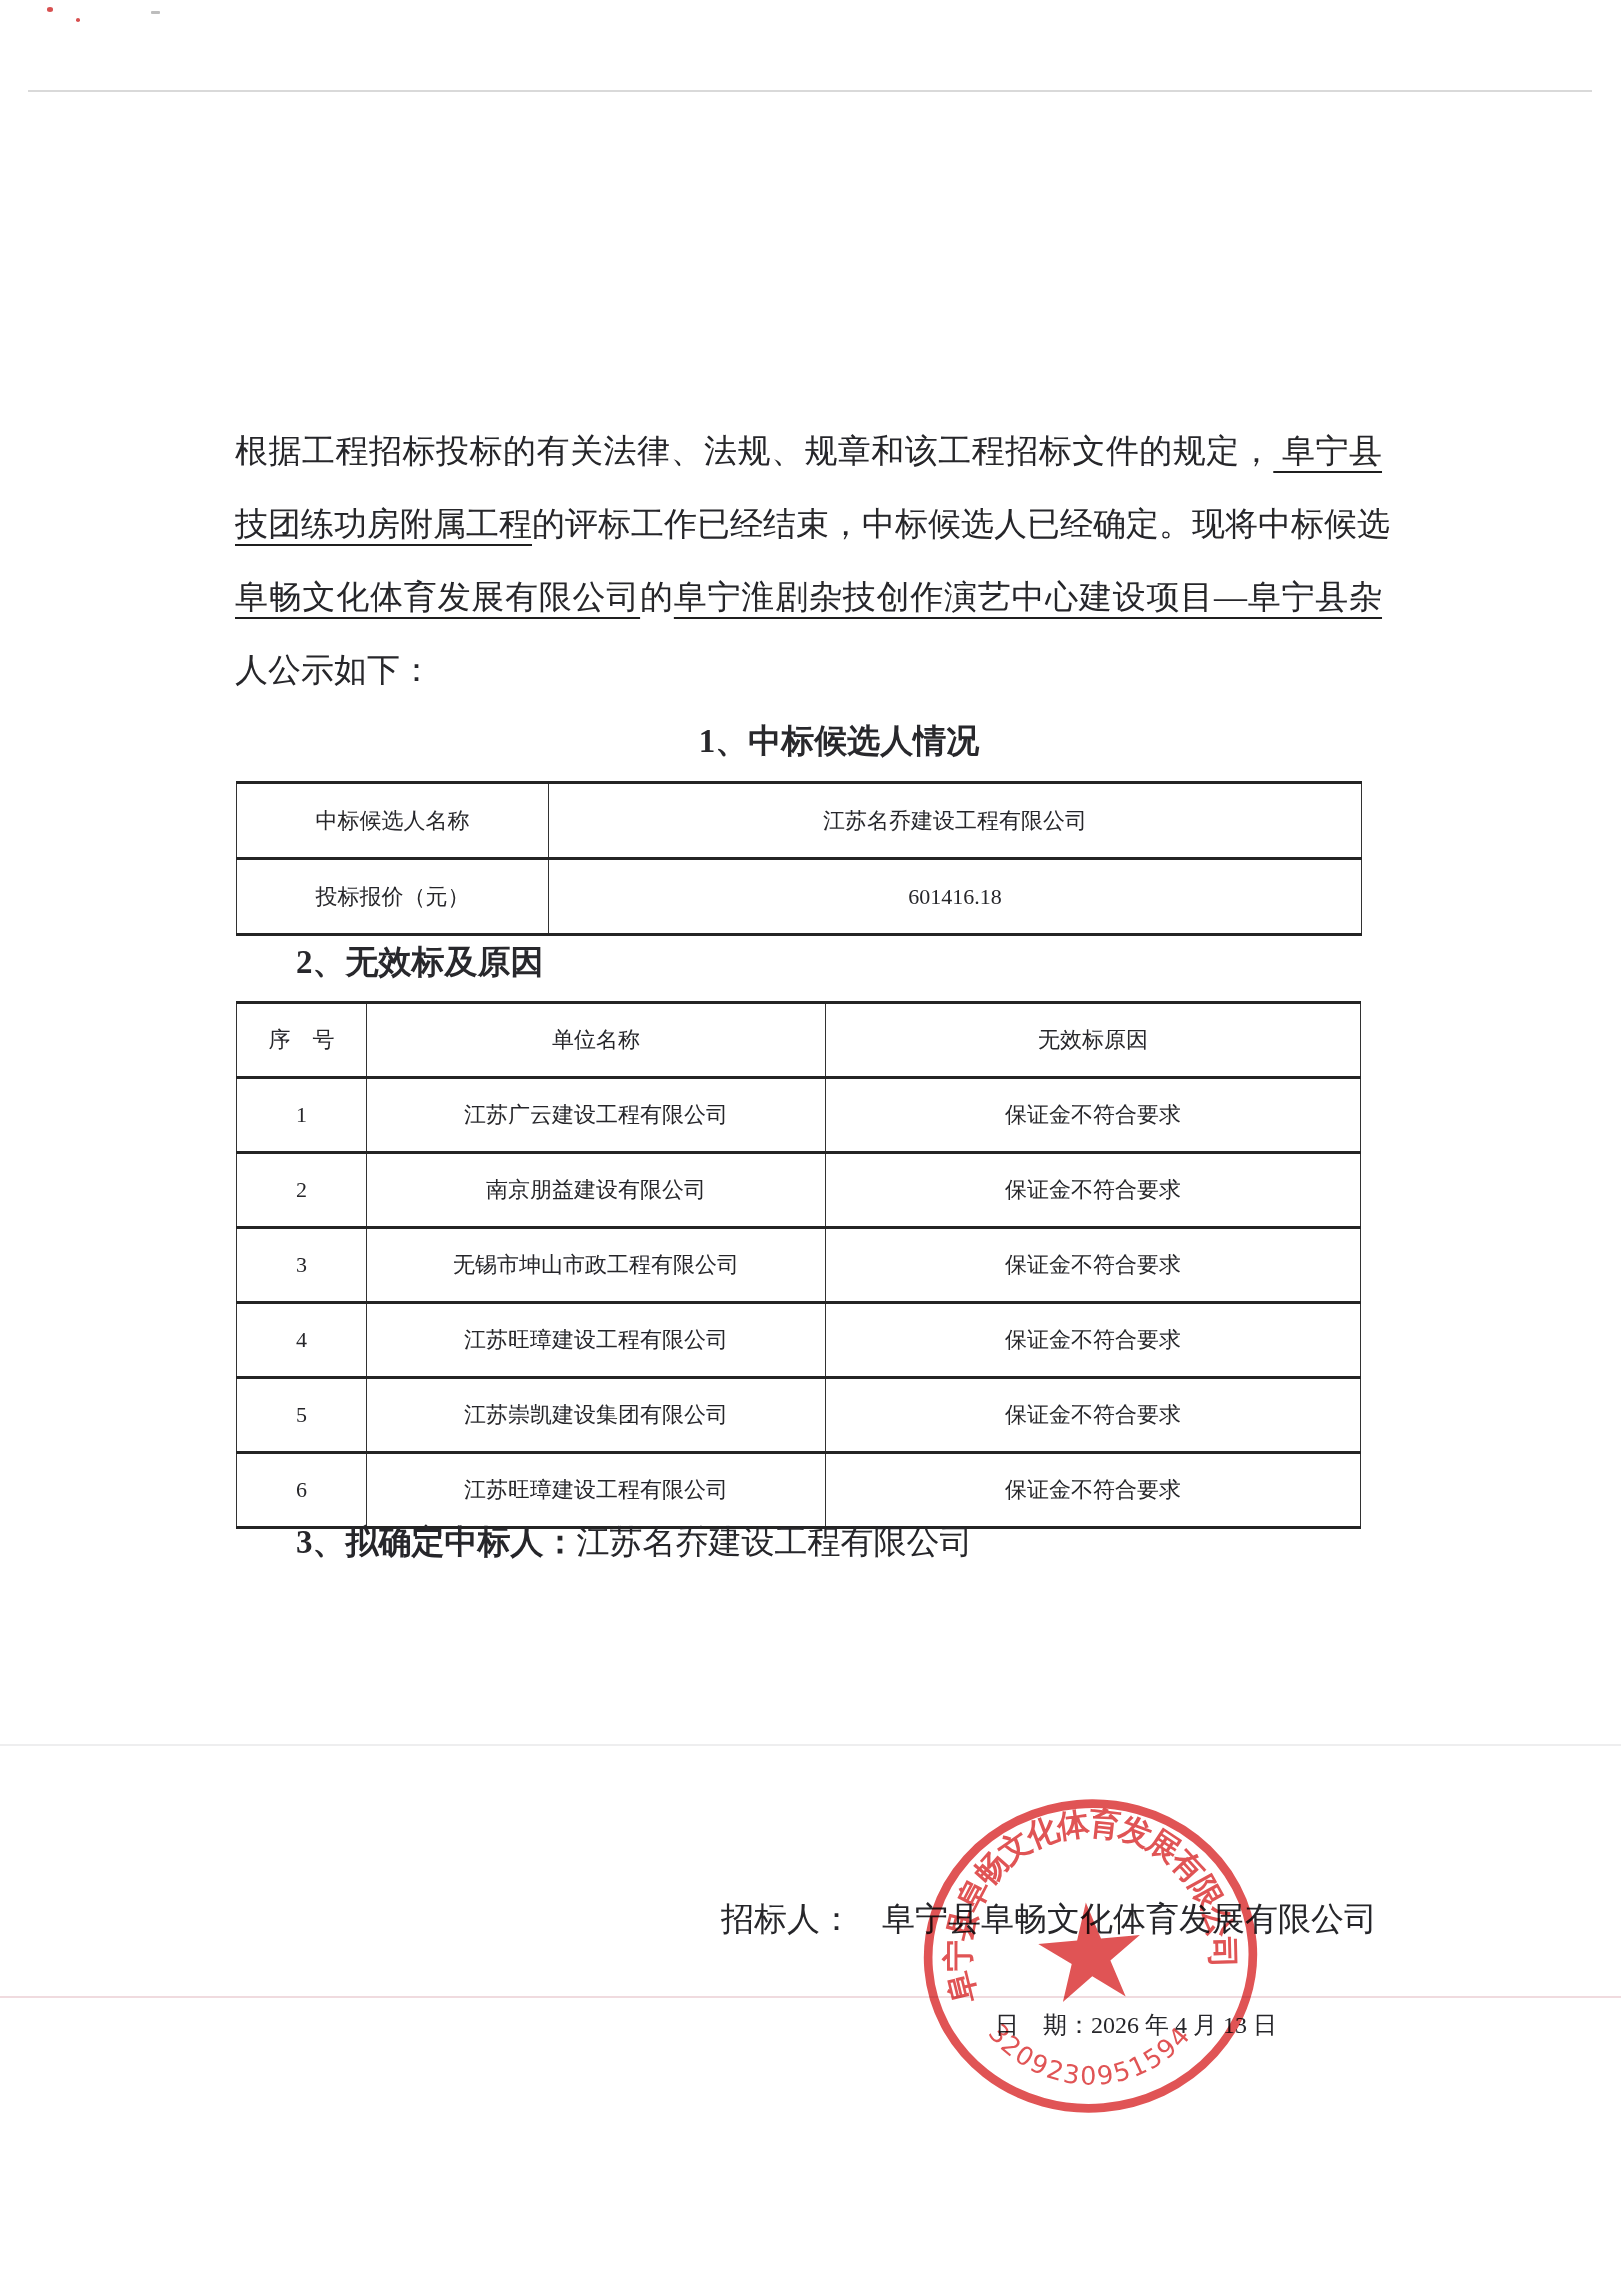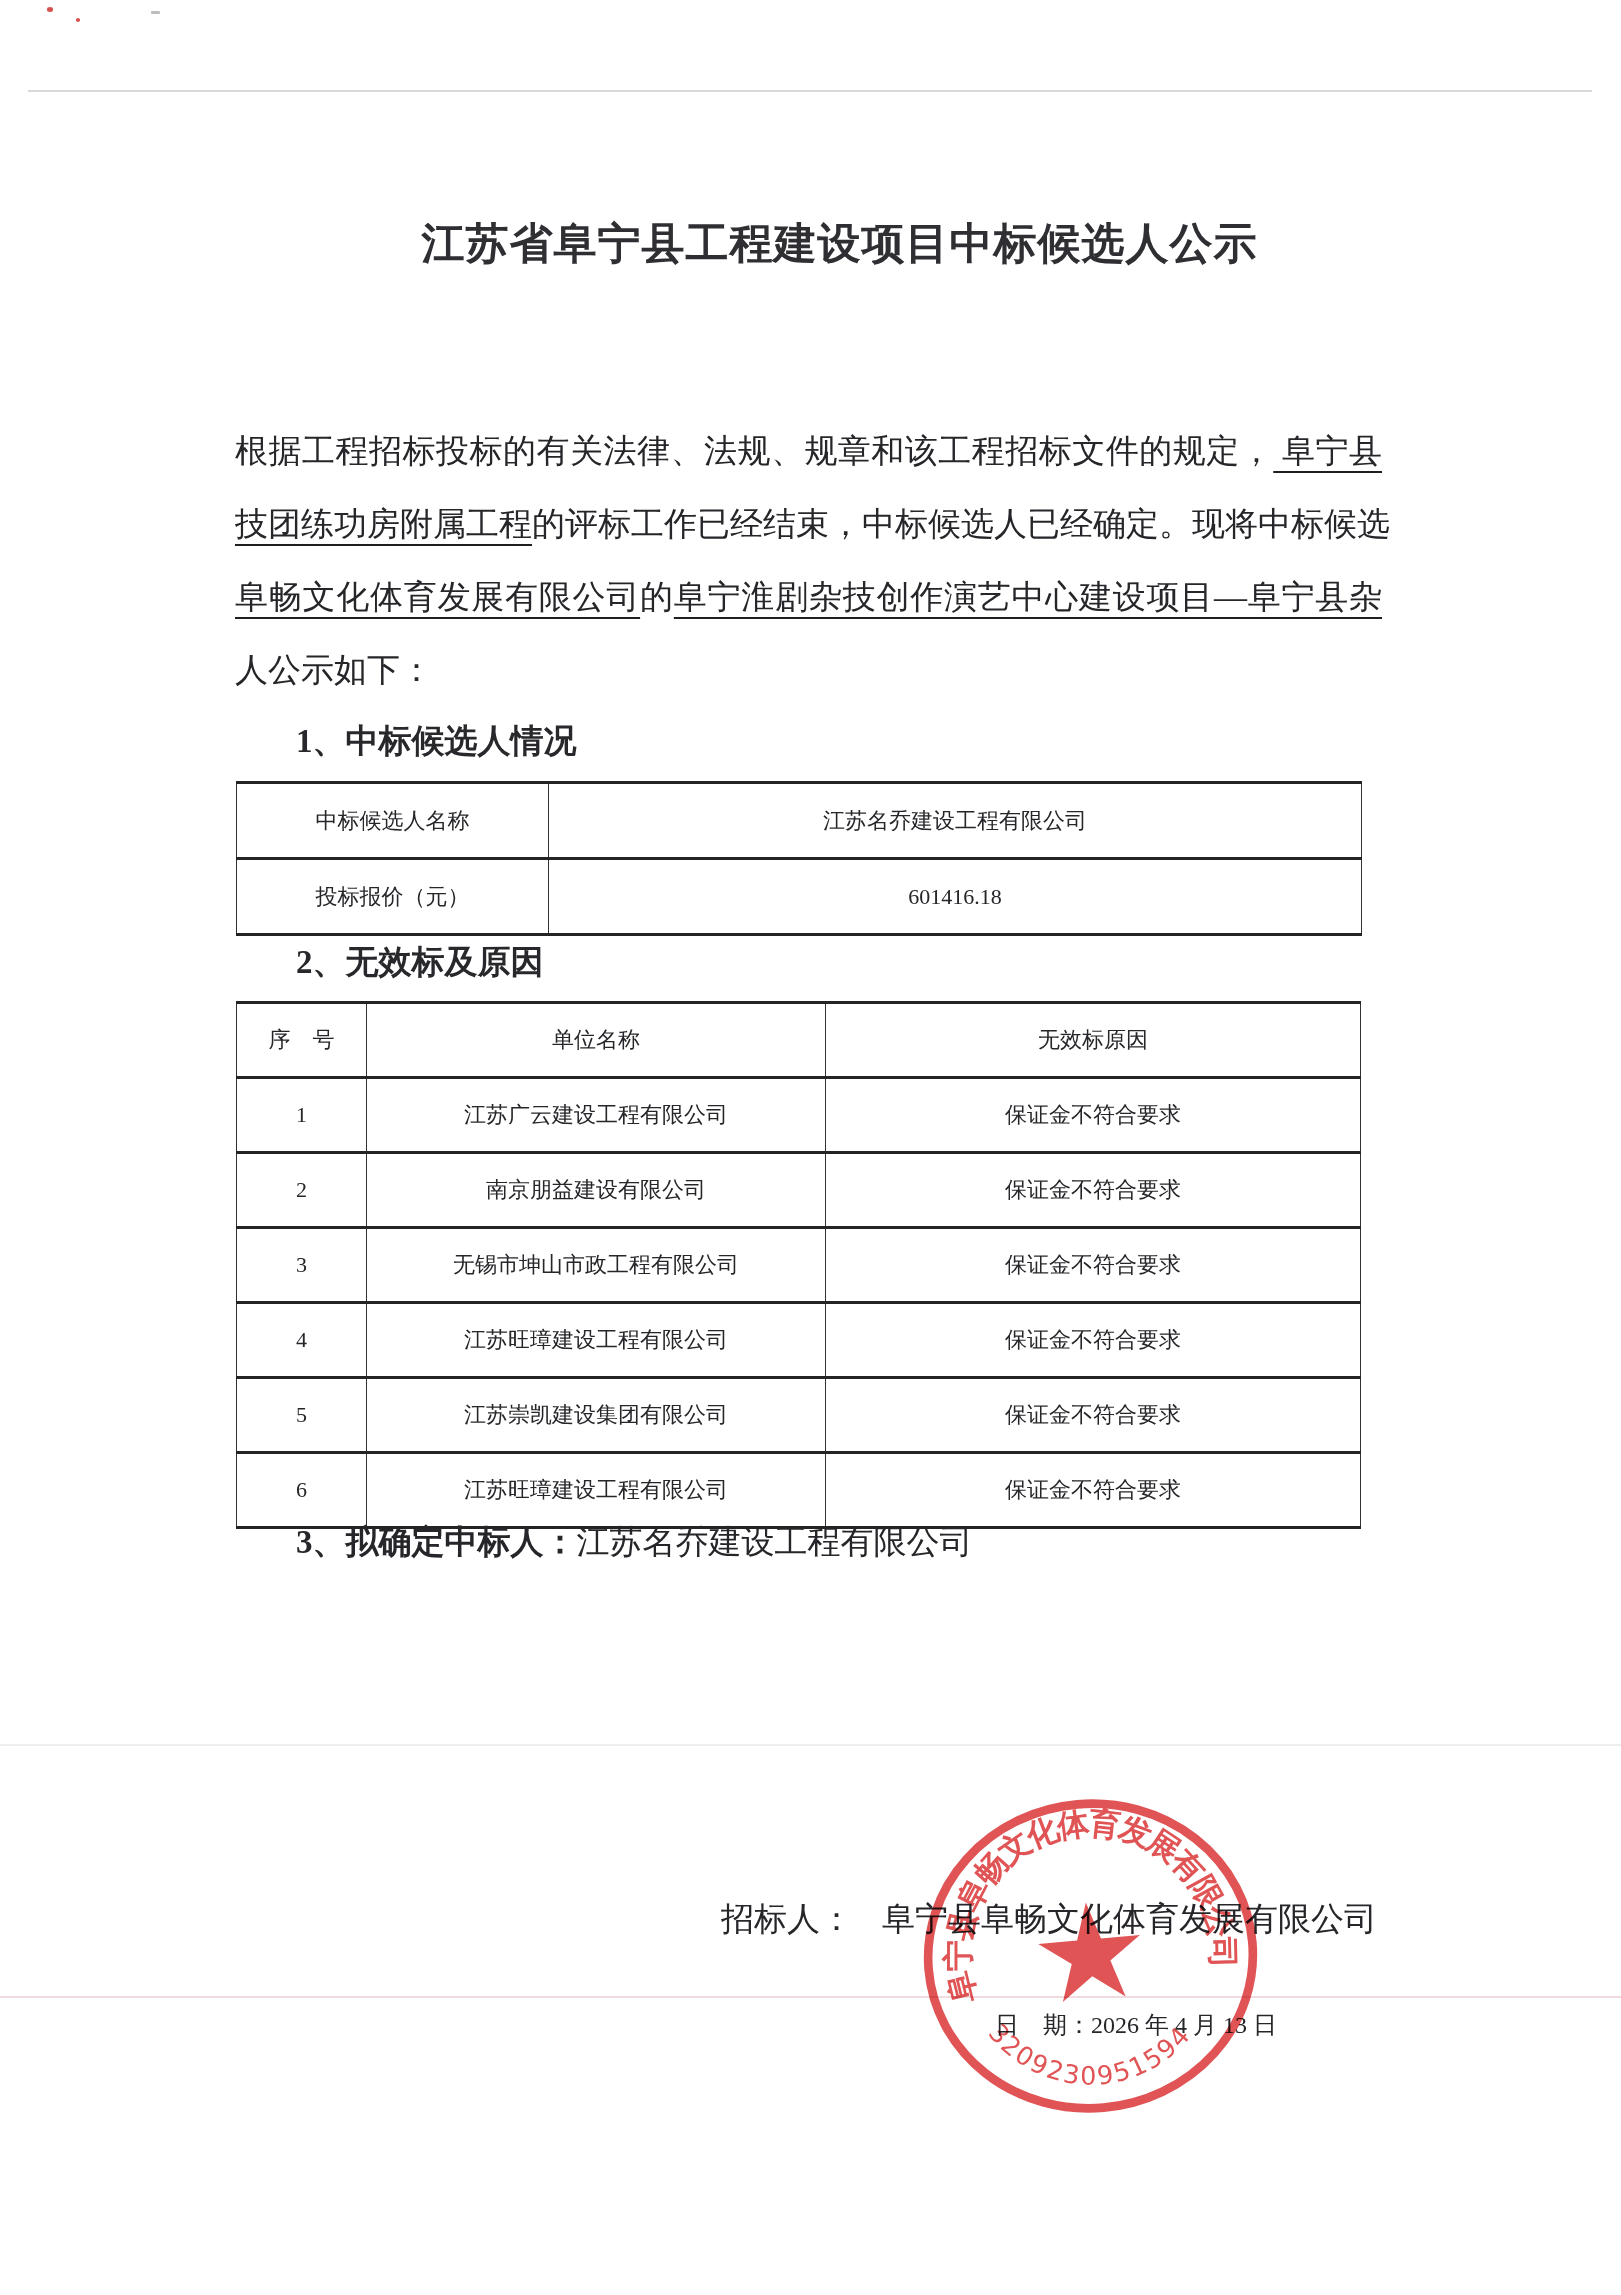--- a/index.html
+++ b/index.html
@@ -19,21 +19,21 @@
   .p1{top:415px;}
   .p2{top:1560px;}
   .line{height:73px;line-height:73px;white-space:nowrap;overflow:visible;}
   .p2 .line{height:73px;line-height:73px;}
   .just{text-align:justify;text-align-last:justify;}
   .left{text-align:left;}
   .indent2{text-indent:67px;}
   .ul{text-decoration:underline;text-decoration-thickness:2px;text-underline-offset:9.2px;text-decoration-color:#1f1f1f;}
   .sec-heading{position:absolute;left:235px;width:1147px;font-size:33px;font-weight:bold;
                color:#28282c;text-indent:61px;line-height:1.1;}
-  .h1{top:723px;}
+  .h1{top:723px;text-align:center;}
   .h2{top:944px;}
   .s3{top:1524px;position:absolute;left:235px;width:1147px;font-size:33px;text-indent:61px;line-height:1.1;}
   .s3 .b{font-weight:bold;}
   table.doc{position:absolute;left:236px;width:1124px;border-collapse:collapse;table-layout:fixed;
             font-size:22px;color:#26262a;}
   table.doc td,table.doc th{border-left:1.5px solid #323232;border-right:1.5px solid #323232;
             border-top:3.1px solid #242424;border-bottom:3.1px solid #242424;
             text-align:center;vertical-align:middle;font-weight:normal;padding:0;}
   table.t1{top:781px;}
   table.t1 td{height:73px;}
@@ -48,21 +48,20 @@
 </head>
 <body>
 
 <div class="page">
 
   <div class="streak top"></div>
   <div class="speck r1"></div>
   <div class="speck r2"></div>
   <div class="speck g1"></div>
 
-  <div class="title">江苏省阜宁县工程建设项目中标候选人公示</div>
 
   <div class="para p1">
     <div class="line just"><span>根据工程招标投标的有关法律、法规、规章和该工程招标文件的规定，</span><span class="ul"> 阜宁县</span></div>
     <div class="line just"><span class="ul">技团练功房附属工程</span><span>的评标工作已经结束，中标候选人已经确定。现将中标候选</span></div>
     <div class="line just"><span class="ul">阜畅文化体育发展有限公司</span><span>的</span><span class="ul">阜宁淮剧杂技创作演艺中心建设项目—阜宁县杂</span></div>
     <div class="line left">人公示如下：</div>
   </div>
 
   <div class="sec-heading h1">1、中标候选人情况</div>
 

